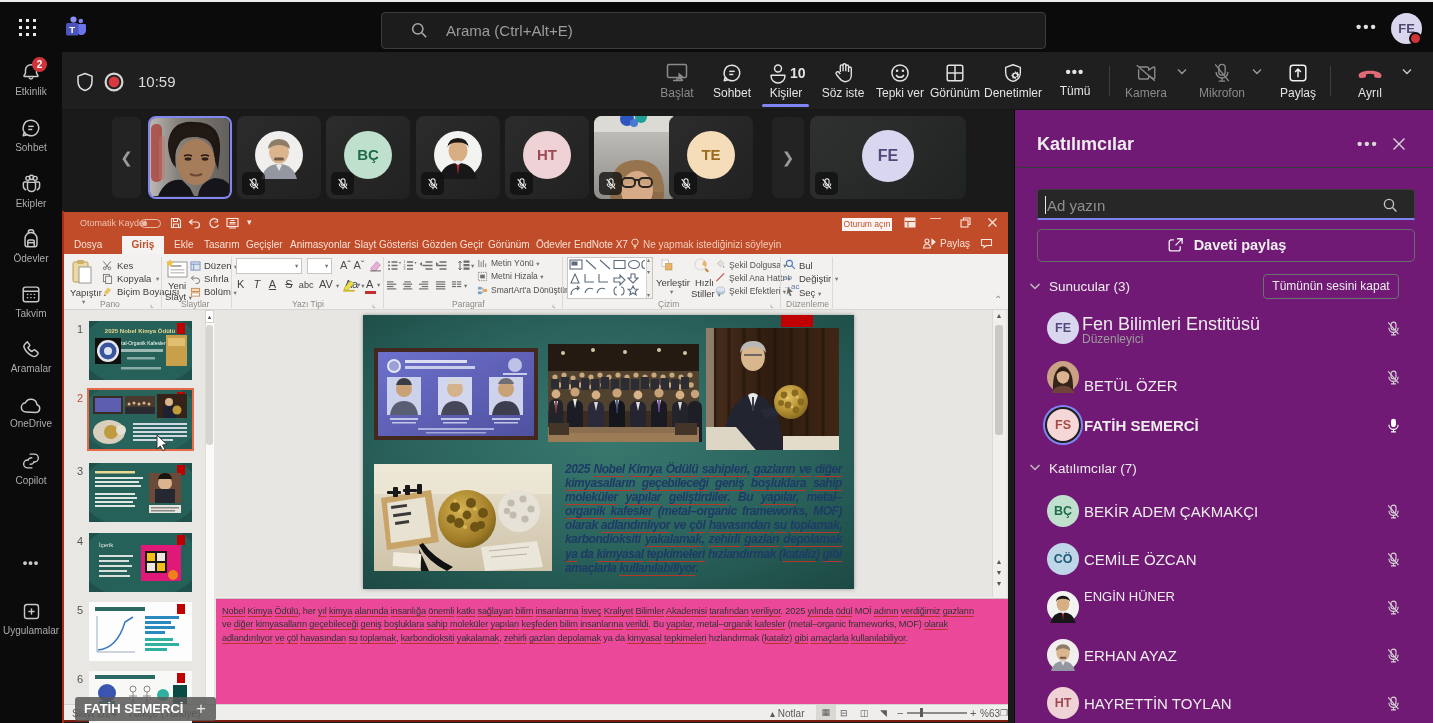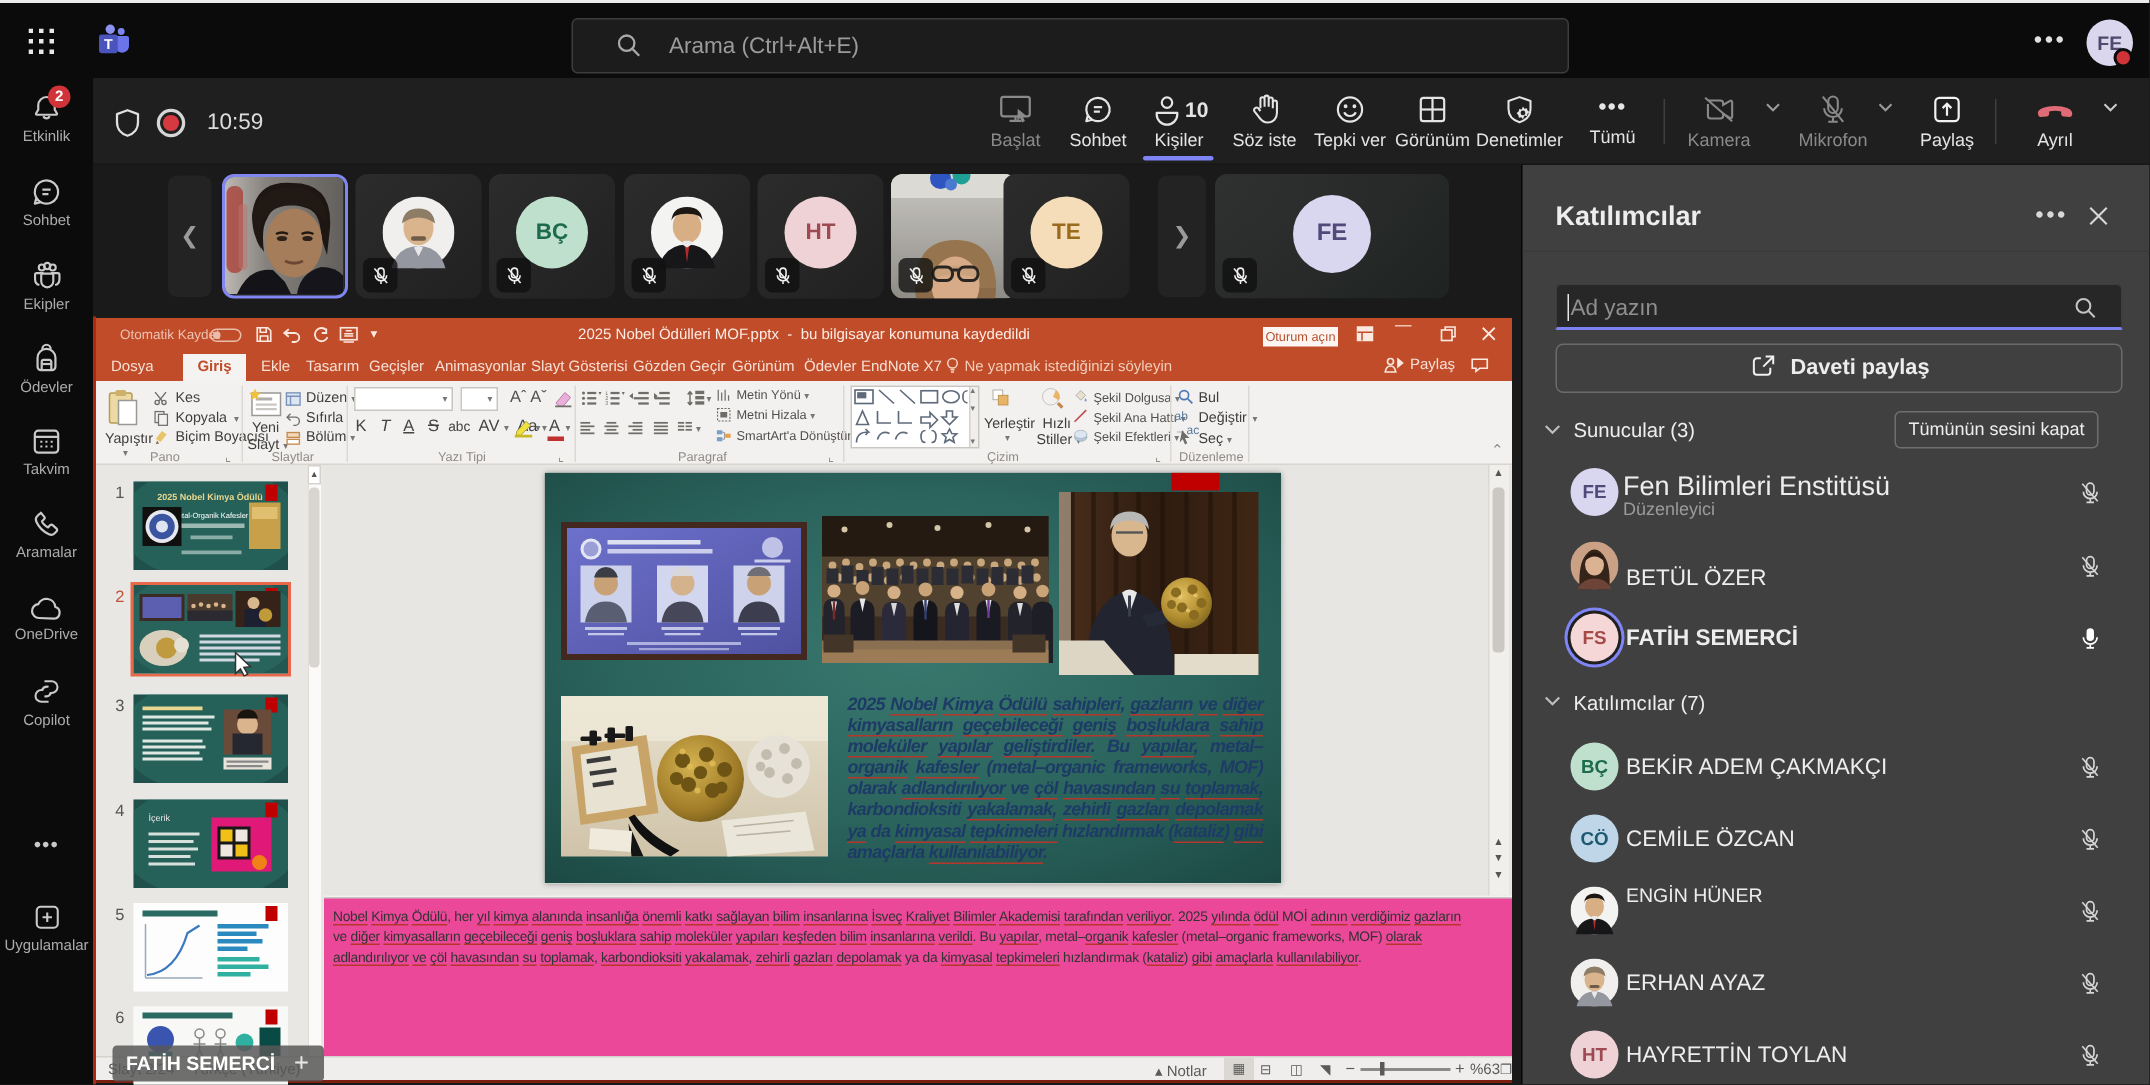--- a/index.html
+++ b/index.html
@@ -26,21 +26,21 @@
 #kisilerline{position:absolute;left:762px;top:52px;width:47px;height:3px;border-radius:2px;background:#7f85f5}
 #clock{position:absolute;left:138px;top:21px;color:#dcdcdc;font-size:15px}
 
 #stage{left:62px;top:110px;width:952px;height:613px;background:#1a1a1a}
 
 .vtile{position:absolute;top:6px;height:83px;border-radius:8px;background:linear-gradient(135deg,#2c2c2c,#212121);overflow:hidden}
 .vchev{position:absolute;top:7px;width:29px;height:81px;background:#232323;border-radius:6px;color:#9a9a9a;font-size:15px;text-align:center;line-height:81px}
 .avcircle{position:absolute;border-radius:50%;text-align:center;font-weight:bold}
 .micbadge{position:absolute;left:5px;bottom:4px;width:23px;height:23px;border-radius:5px;background:rgba(16,16,16,.78);display:flex;align-items:center;justify-content:center}
 
-#panel{left:1014px;top:110px;width:419px;height:613px;background:#404040;border-left:1px solid #050505}
+#panel{left:1014px;top:110px;width:419px;height:613px;background:#701a75;border-left:1px solid #050505}
 .pn{position:absolute;color:#ededed}
 
 #ppt{left:64px;top:212px;width:944px;height:508px;background:#f3f1ef}
 #redline{left:62px;top:211px;width:2px;height:512px;background:#ad2a14}
 #redbottom{left:64px;top:719px;width:944px;height:3px;background:#7a1f10}
 #ptitle{left:0;top:0;width:944px;height:22px;background:#c04c29}
 #pmenu{left:0;top:22px;width:944px;height:20px;background:#c04c29;color:#f8e0d6;font-size:10px}
 #pribbon{left:0;top:42px;width:944px;height:56px;background:#f3f1ef;border-bottom:1px solid #d9d5d1}
 #pthumbs{left:0;top:98px;width:152px;height:394px;background:#e9e7e4}
 #pcanvas{left:152px;top:98px;width:792px;height:287px;background:#e8e6e3}
@@ -366,21 +366,20 @@
           <path d="M4.5 1.5L1.5 4l3 2.5M1.5 4h7a3 3 0 0 1 0 6h-2"></path>
         </svg>
   <svg class="abs" style="left:144px;top:6px" width="11" height="11" viewBox="0 0 11 11" fill="none" stroke="#fbe8e0" stroke-width="1.2">
           <path d="M9.5 2a4.4 4.4 0 1 0 .9 4.8M9.5 1v3h-3"></path>
         </svg>
   <svg class="abs" style="left:162px;top:5px" width="13" height="12" viewBox="0 0 13 12" fill="none" stroke="#fbe8e0" stroke-width="1.1">
           <rect x="1" y="1.5" width="11" height="8"></rect>
           <path d="M3 11h7M4.5 3.5h4M3.5 5.5h6M3.5 7h6"></path>
         </svg>
   <span class="abs" style="left:183px;top:5px;font-size:9px;color:#fbe8e0">▾</span>
-  <span class="abs" style="left:0;top:6px;width:944px;text-align:center;font-size:10px;color:#fdece5">2025 Nobel Ödülleri MOF.pptx &nbsp;-&nbsp; bu bilgisayar konumuna kaydedildi</span>
   <span class="abs" style="left:778px;top:6px;width:50px;height:13px;background:#fdf5f2;color:#b6502f;font-size:8.5px;text-align:center;line-height:13px">Oturum açın</span>
   <svg class="abs" style="left:840px;top:5px" width="12" height="11" viewBox="0 0 12 11" fill="none" stroke="#fbe8e0" stroke-width="1">
           <rect x="1" y="1" width="10" height="9" fill="#fbe8e0"></rect>
           <path d="M1 4.5h10M4 4.5v5.5" stroke="#c04c29"></path>
         </svg>
   <span class="abs" style="left:866px;top:-1px;color:#fbe8e0;font-size:11px">—</span>
   <svg class="abs" style="left:896px;top:5px" width="11" height="11" viewBox="0 0 11 11" fill="none" stroke="#fbe8e0" stroke-width="1.1">
           <rect x="1" y="3" width="7" height="7"></rect>
           <path d="M3.5 3V1h6.5v6.5h-2"></path>
         </svg>

